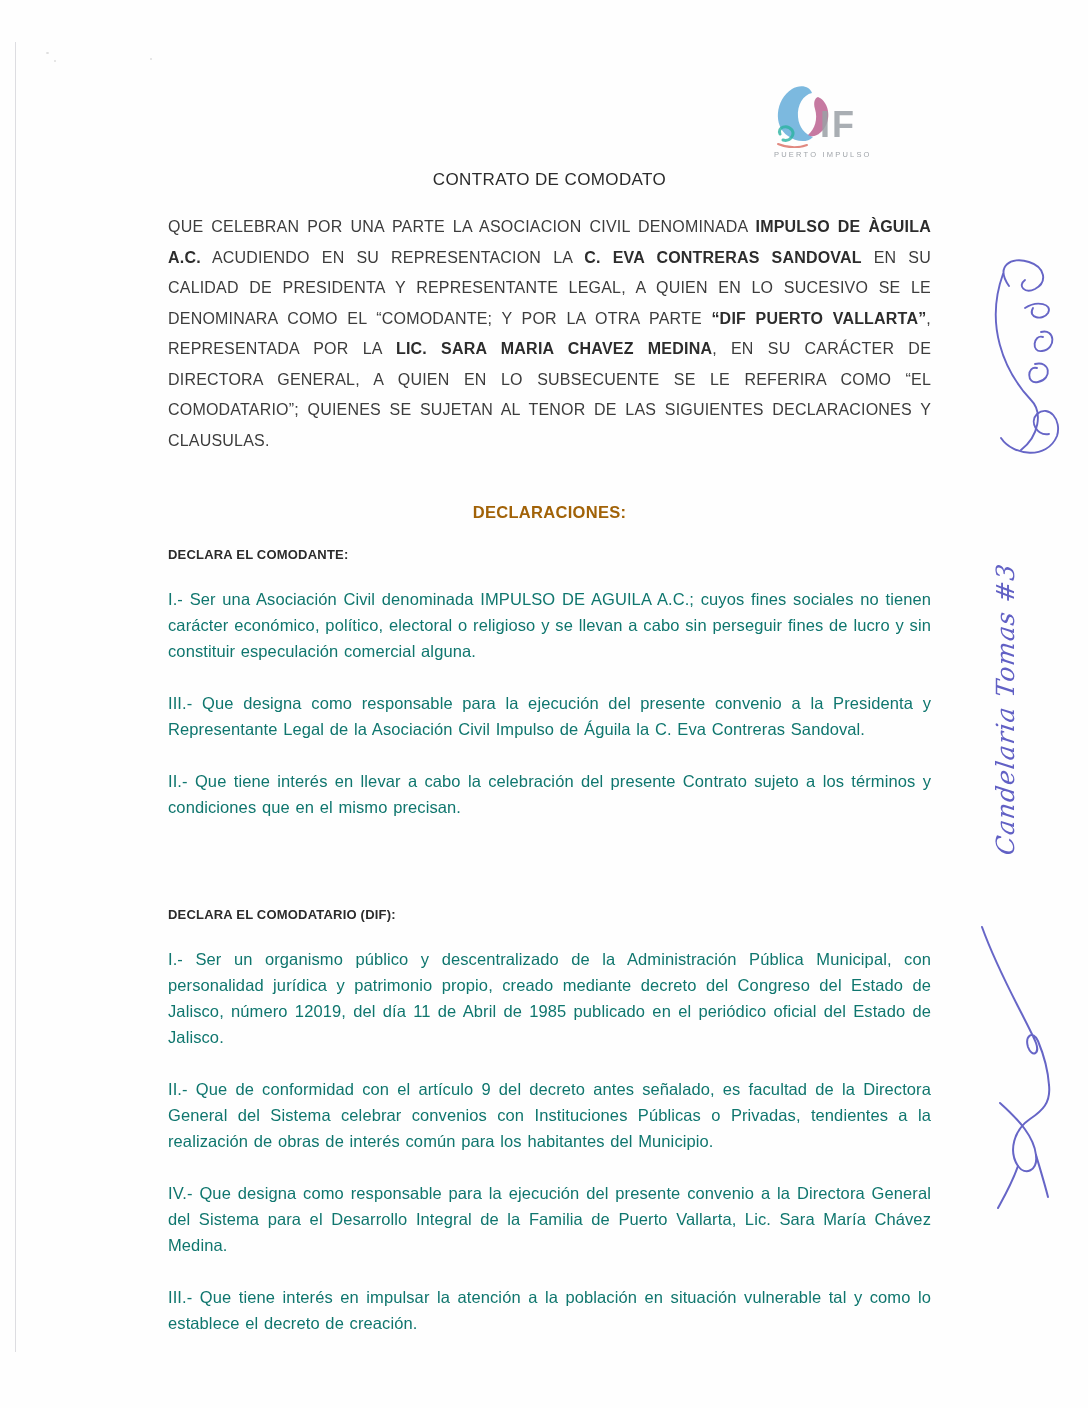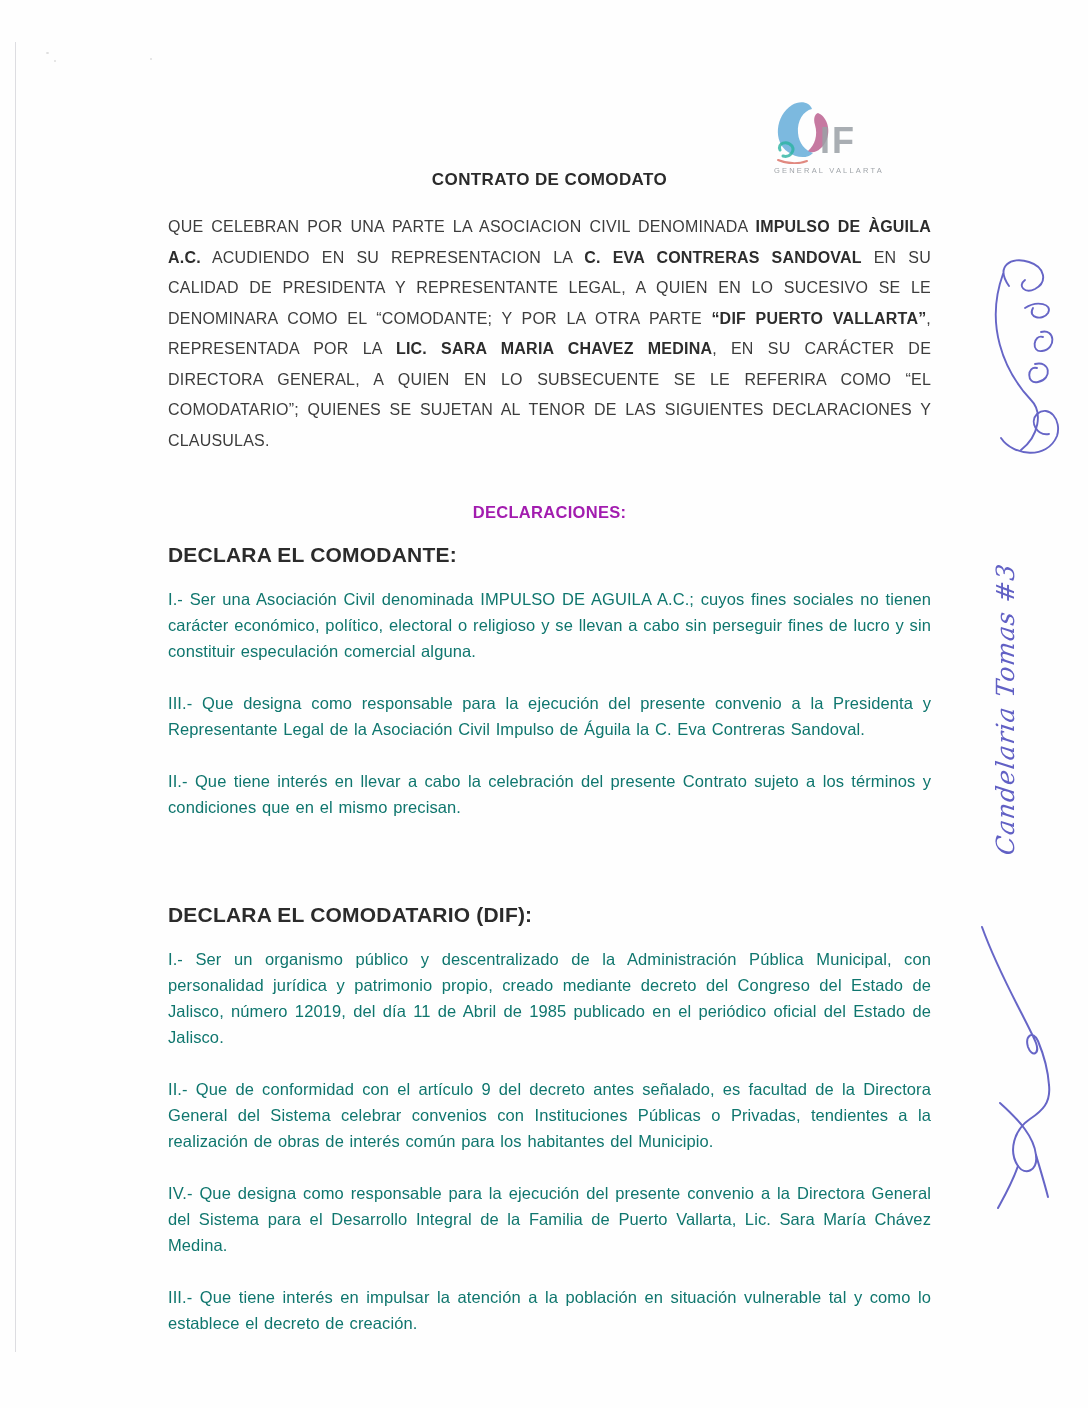--- a/index.html
+++ b/index.html
@@ -9,34 +9,34 @@
     color:#3d3d3d; -webkit-font-smoothing:antialiased;
   }
   .scan-line { position:absolute; left:15px; top:42px; width:1px; height:1310px;
     background:#cfcfd4; opacity:.7; }
   .speck { position:absolute; background:#8d8d8d; border-radius:50%; opacity:.28; }
   .sp1 { left:46px; top:52px; width:3px; height:2px; }
   .sp2 { left:150px; top:58px; width:2px; height:2px; }
   .sp3 { left:54px; top:60px; width:2px; height:2px; }
 
   
-  .logo { position:absolute; left:768px; top:100px; width:110px; text-align:left; }
+  .logo { position:absolute; left:768px; top:84px; width:110px; text-align:left; }
   .logo-sub { margin-top:-2px; padding-left:6px; font-size:7.5px; letter-spacing:2.2px;
     color:#8f949a; opacity:.85; white-space:nowrap; }
 
   
   .content { position:absolute; left:168px; top:0; width:763px; }
   h1 { margin:170px 0 0; font-size:17px; line-height:20px; text-align:center;
-    letter-spacing:.4px; color:#2b2b2b; font-weight:bold; }
+    letter-spacing:.4px; color:#2b2b2b; font-weight:normal; }
   .intro { margin:22px 0 0; font-size:16px; line-height:30.5px; text-align:justify;
     letter-spacing:.2px; word-spacing:3px; color:#3c3c3c; }
   .intro b { color:#2c2c2c; }
   h2 { margin:46px 0 0; font-size:16.5px; line-height:20px; text-align:center;
-    color:#a21caf; font-weight:bold; letter-spacing:.3px; }
-  h3 { margin:22px 0 0; font-size:21px; line-height:22px; color:#2b2b2b;
+    color:#a16207; font-weight:bold; letter-spacing:.3px; }
+  h3 { margin:22px 0 0; font-size:13px; line-height:22px; color:#2b2b2b;
     font-weight:bold; letter-spacing:.2px; }
   h3.second { margin-top:84px; }
   p.item { margin:26px 0 0; font-size:16.5px; line-height:26px; text-align:justify;
     letter-spacing:.1px; word-spacing:1px; color:#0f766e; }
   p.item.first { margin-top:20px; }
 
   
   .sig { position:absolute; }
   .sig-a { left:975px; top:252px; }
   .sig-c { left:972px; top:925px; }
@@ -57,21 +57,21 @@
   <div class="speck sp3"></div>
 
   <div class="logo">
     <svg width="104" height="64" viewBox="0 0 104 64">
       <path d="M 20,52 C 5,42 7,16 24,5 C 32,0 42,2 44,9 C 35,11 29,21 30,33 C 31,44 37,50 45,53 C 38,60 27,57 20,52 Z" fill="#5ba7d7" opacity="0.8"></path>
       <path d="M 50,13 C 58,16 63,28 59,39 C 55,49 46,55 40,51 C 47,45 50,35 47,25 C 45,18 47,14 50,13 Z" fill="#b95c8c" opacity="0.82"></path>
       <path d="M 12,50 C 9,43 19,40 24,46 C 27,51 22,58 15,56" fill="none" stroke="#2ab3a0" stroke-width="3" stroke-linecap="round" opacity="0.8"></path>
       <path d="M 10,60 C 20,64 31,64 39,61" fill="none" stroke="#d4574a" stroke-width="2" stroke-linecap="round" opacity="0.7"></path>
       <text x="52" y="53" font-family="Liberation Sans, sans-serif" font-size="36" font-weight="bold" letter-spacing="2" fill="#9ba1a6" opacity="0.85">IF</text>
     </svg>
-    <div class="logo-sub">GENERAL VALLARTA</div>
+    <div class="logo-sub">PUERTO IMPULSO</div>
   </div>
 
   <div class="content">
 
     <h1>CONTRATO DE COMODATO</h1>
 
     <p class="intro"><span>QUE CELEBRAN POR UNA PARTE LA ASOCIACION CIVIL DENOMINADA </span><b>IMPULSO DE ÀGUILA A.C.</b><span> ACUDIENDO EN SU REPRESENTACION LA </span><b>C. EVA CONTRERAS SANDOVAL</b><span> EN SU CALIDAD DE PRESIDENTA Y REPRESENTANTE LEGAL, A QUIEN EN LO SUCESIVO SE LE DENOMINARA COMO EL “COMODANTE; Y POR LA OTRA PARTE </span><b>“DIF PUERTO VALLARTA”</b><span>, REPRESENTADA POR LA </span><b>LIC. SARA MARIA CHAVEZ MEDINA</b><span>, EN SU CARÁCTER DE DIRECTORA GENERAL, A QUIEN EN LO SUBSECUENTE SE LE REFERIRA COMO “EL COMODATARIO”; QUIENES SE SUJETAN AL TENOR DE LAS SIGUIENTES DECLARACIONES Y CLAUSULAS.</span></p>
 
     <h2>DECLARACIONES:</h2>
 

